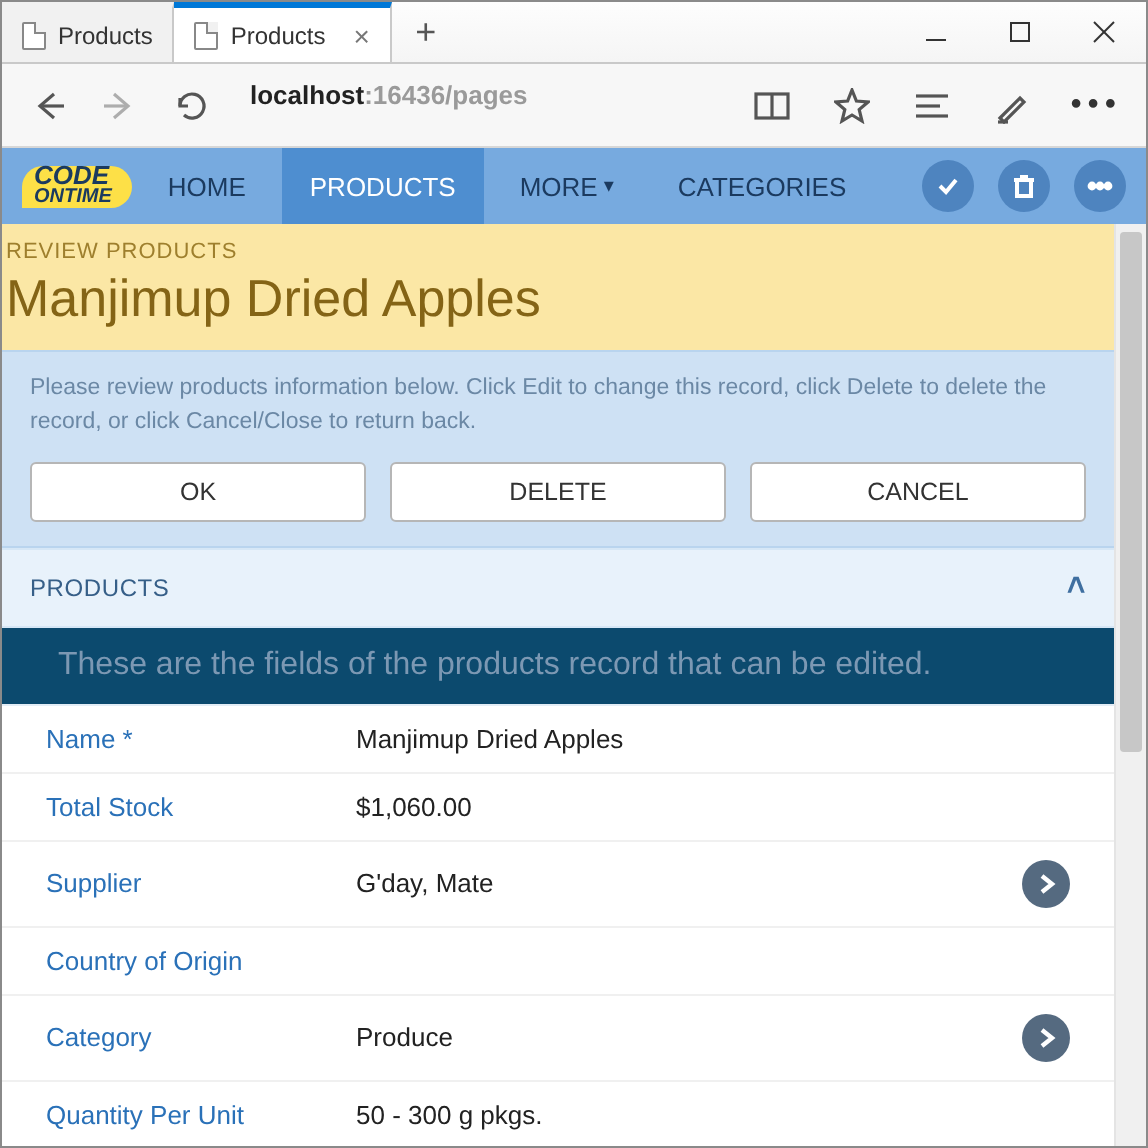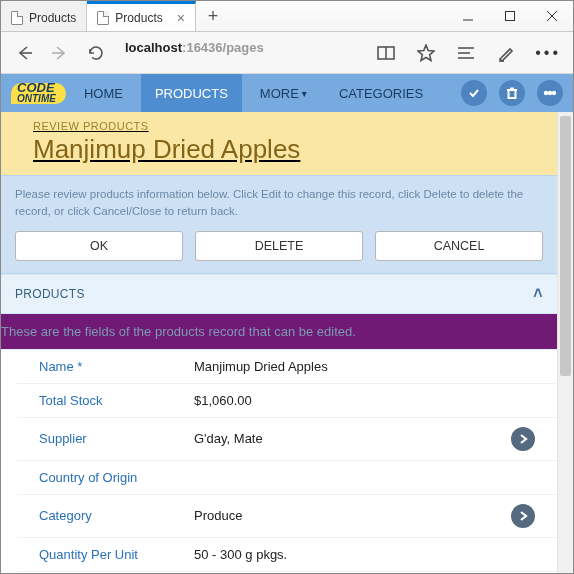--- a/index.html
+++ b/index.html
@@ -39,36 +39,36 @@
   .appnav .grow{flex:1;}
   .circ { width:26px; height:26px; border-radius:50%; background:#4e84bf; display:flex; align-items:center; justify-content:center; margin-left:8px;}
   .circ svg { stroke:#fff; fill:none; stroke-width:2;}
 
   
   .viewport { flex:1; display:flex; overflow:hidden;}
   .page { flex:1; overflow:hidden;}
   .scroll { width:16px; background:#f0f0f0; position:relative; border-left:1px solid #e4e4e4;}
   .thumb { position:absolute; left:2px; right:2px; background:#c7c7c7; border-radius:2px;}
 
-  .yellow { background:#fbe7a5; padding:8px 32px 10px;text-decoration:underline;}
+  .yellow { background:#fbe7a5; padding:8px 2px 10px;}
   .crumb { color:#9e7f2d; font-size:11px; letter-spacing:0.5px;}
   .title { color:#846416; font-size:26px; font-weight:300; margin-top:2px;}
 
   .blueband { background:#cee1f4; border-top:1px solid #b9d4ee; border-bottom:1px solid #b9d4ee;}
   .instr { color:#6b88a5; font-size:11.5px; line-height:1.5; padding:10px 14px;}
   .btnrow { display:flex; gap:12px; padding:0 14px 12px;}
   .btn { flex:1; height:30px; border:1px solid #b6b6b6; background:#fff; font-size:12.5px; font-weight:400; color:#333; display:flex; align-items:center; justify-content:center; border-radius:3px;}
 
   .secthead { background:#e8f2fb; border-top:1px solid #d6e7f6; border-bottom:1px solid #d6e7f6; padding:10px 14px; display:flex; align-items:center;}
   .secthead span{ color:#365f88; font-size:12px; letter-spacing:0.3px;}
   .secthead .chev { margin-left:auto; color:#3f6fa0; font-size:16px; font-weight:bold;}
-  .sectdesc { background:#701a75; color:#7c98b3; font-size:13px; padding:10px 0; border-bottom:1px solid #e3edf6;}
+  .sectdesc { background:#0c4a6e; color:#7c98b3; font-size:16px; padding:10px 28px; border-bottom:1px solid #e3edf6;}
 
   .fields { }
-  .row { display:flex; align-items:center; padding:9px 22px; font-size:13px; border-bottom:1px solid #f0f0f0;margin-left:16px;}
+  .row { display:flex; align-items:center; padding:9px 22px; font-size:13px; border-bottom:1px solid #f0f0f0;}
   .row .lbl { width:155px; color:#2a71b8;}
   .row .val { flex:1; color:#222;}
   .row .go { width:24px; height:24px; border-radius:50%; background:#556a80; display:flex; align-items:center; justify-content:center; color:#fff;}
   .row .go svg{stroke:#fff; fill:none; stroke-width:2.2;}
 </style>
 </head>
 <body>
 
 <div class="win">
 

